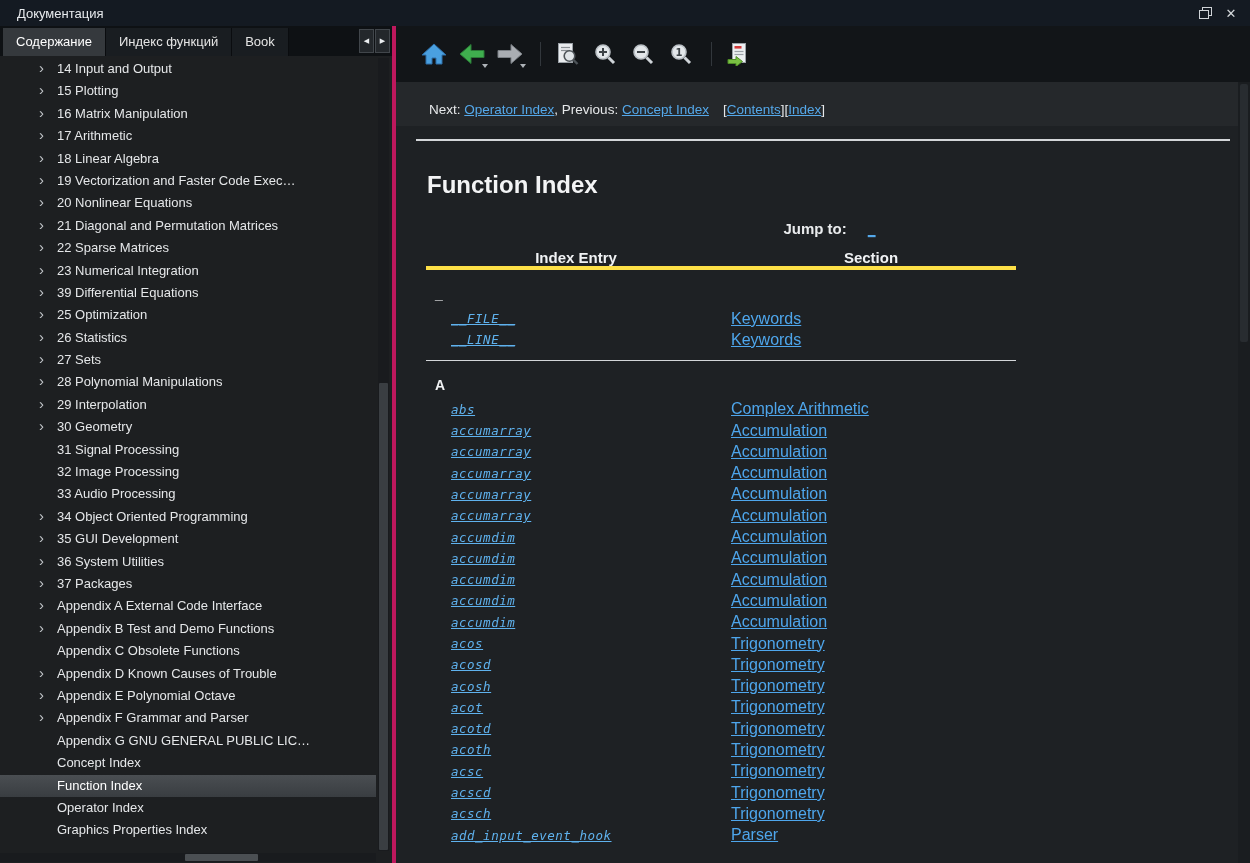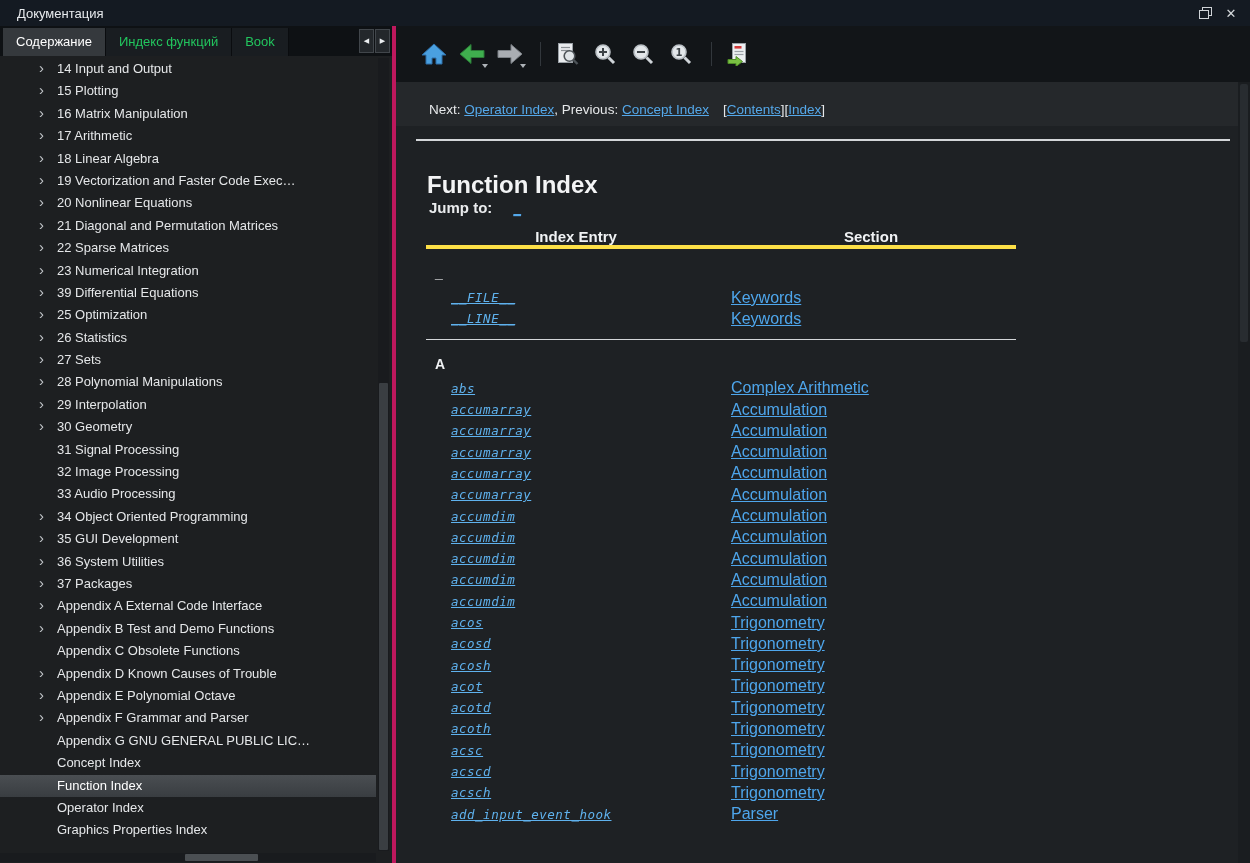--- a/index.html
+++ b/index.html
@@ -13,21 +13,21 @@
   .title-text{color:#e8ebee;font-size:13px;flex:1;}
   .tb-btn{width:26px;height:20px;display:flex;align-items:center;justify-content:center;color:#d4d8db;font-size:13px;}
 
   
   .main{position:absolute;top:26px;left:0;right:0;bottom:0;display:flex;}
   .left-pane{position:relative;width:396px;flex:none;background:#1d1f21;border-right:4px solid #be185d;}
 
   
   .tabbar{position:relative;height:30px;background:#0e1114;}
   .tabs-host{display:flex;align-items:flex-end;height:100%;padding-left:3px;overflow:hidden;}
-  .tab{height:28px;line-height:28px;padding:0 13px;font-size:13px;color:#22c55e;background:#191d21;border-right:1px solid #0a0c0f;white-space:nowrap;}
+  .tab{height:28px;line-height:28px;padding:0 13px;font-size:13px;color:#e5e5e5;background:#191d21;border-right:1px solid #0a0c0f;white-space:nowrap;}
   .tab.active{background:#35393d;color:#ffffff;}
   .tab.overflow{max-width:64px;overflow:hidden;}
   .tab-scroll{position:absolute;right:2px;top:3px;bottom:3px;display:flex;gap:1px;}
   .tab-scroll .sbtn{width:15px;background:#23272b;border:1px solid #41464b;color:#eceff1;font-size:7px;display:flex;align-items:center;justify-content:center;}
 
   
   .tree{position:absolute;top:32px;left:0;right:16px;bottom:11px;overflow:hidden;}
   .tree-item{position:relative;height:22.4px;line-height:22.4px;padding-left:57px;font-size:13px;color:#e5e7e9;white-space:nowrap;overflow:hidden;}
   .tree-item .chev{position:absolute;left:39px;top:-1px;font-size:15px;color:#c2c6ca;}
   .tree-item.selected{background:linear-gradient(#4a4e52,#393d41);color:#ffffff;}
@@ -44,21 +44,21 @@
   .tool-sep{width:1px;height:24px;background:#32373c;margin:0 9px;}
 
   
   .doc{position:absolute;top:56px;left:0;right:0;bottom:0;background:#1e2124;overflow:hidden;color:#e9ebed;}
   .navband{background:#25282b;padding:20px 20px 9px 33px;font-size:13.5px;color:#e6e8ea;white-space:nowrap;}
   .navband a{color:#54a8ea;text-decoration:underline;}
   .navgap{display:inline-block;width:14px;}
   .doc-hr{height:2px;background:#d3d6d9;margin:13px 20px 0 20px;}
   .doc-inner{padding:0 20px 0 30px;}
   .fn-title{font-size:24px;font-weight:bold;color:#f3f4f5;margin:30px 0 0 1px;}
-  .jump-line{font-size:15px;font-weight:bold;padding-left:3px;}
+  .jump-line{margin-top:21px;font-size:15px;font-weight:bold;padding-left:3px;text-align:center;}
   .jump-line .uscore{margin-left:21px;color:#54a8ea;text-decoration:underline;font-family:"DejaVu Sans Mono",monospace;font-size:13px;font-weight:bold;}
   .letters{margin:7px 0 0 84px;}
   .letters a{display:inline-block;width:24.45px;text-align:center;font-size:14px;font-weight:bold;color:#4ea6ec;text-decoration:underline;}
   .index-table{width:590px;margin:12px 0 0 0;}
   .tbl-head{display:flex;border-bottom:4px solid #fde047;}
   .tbl-head .c1{width:300px;text-align:center;font-size:15px;font-weight:bold;color:#f0f2f4;}
   .tbl-head .c2{width:290px;text-align:center;font-size:15px;font-weight:bold;color:#f0f2f4;}
   .group-letter{font-size:14px;font-weight:bold;color:#f0f2f4;padding:16px 0 6px 9px;}
   .index-row{display:flex;align-items:center;height:21.3px;}
   .index-row .fn{width:280px;margin-left:25px;font-family:"DejaVu Sans Mono",monospace;font-style:italic;font-size:12.5px;color:#5fb2ee;text-decoration:underline;letter-spacing:0.5px;white-space:nowrap;overflow:hidden;}

